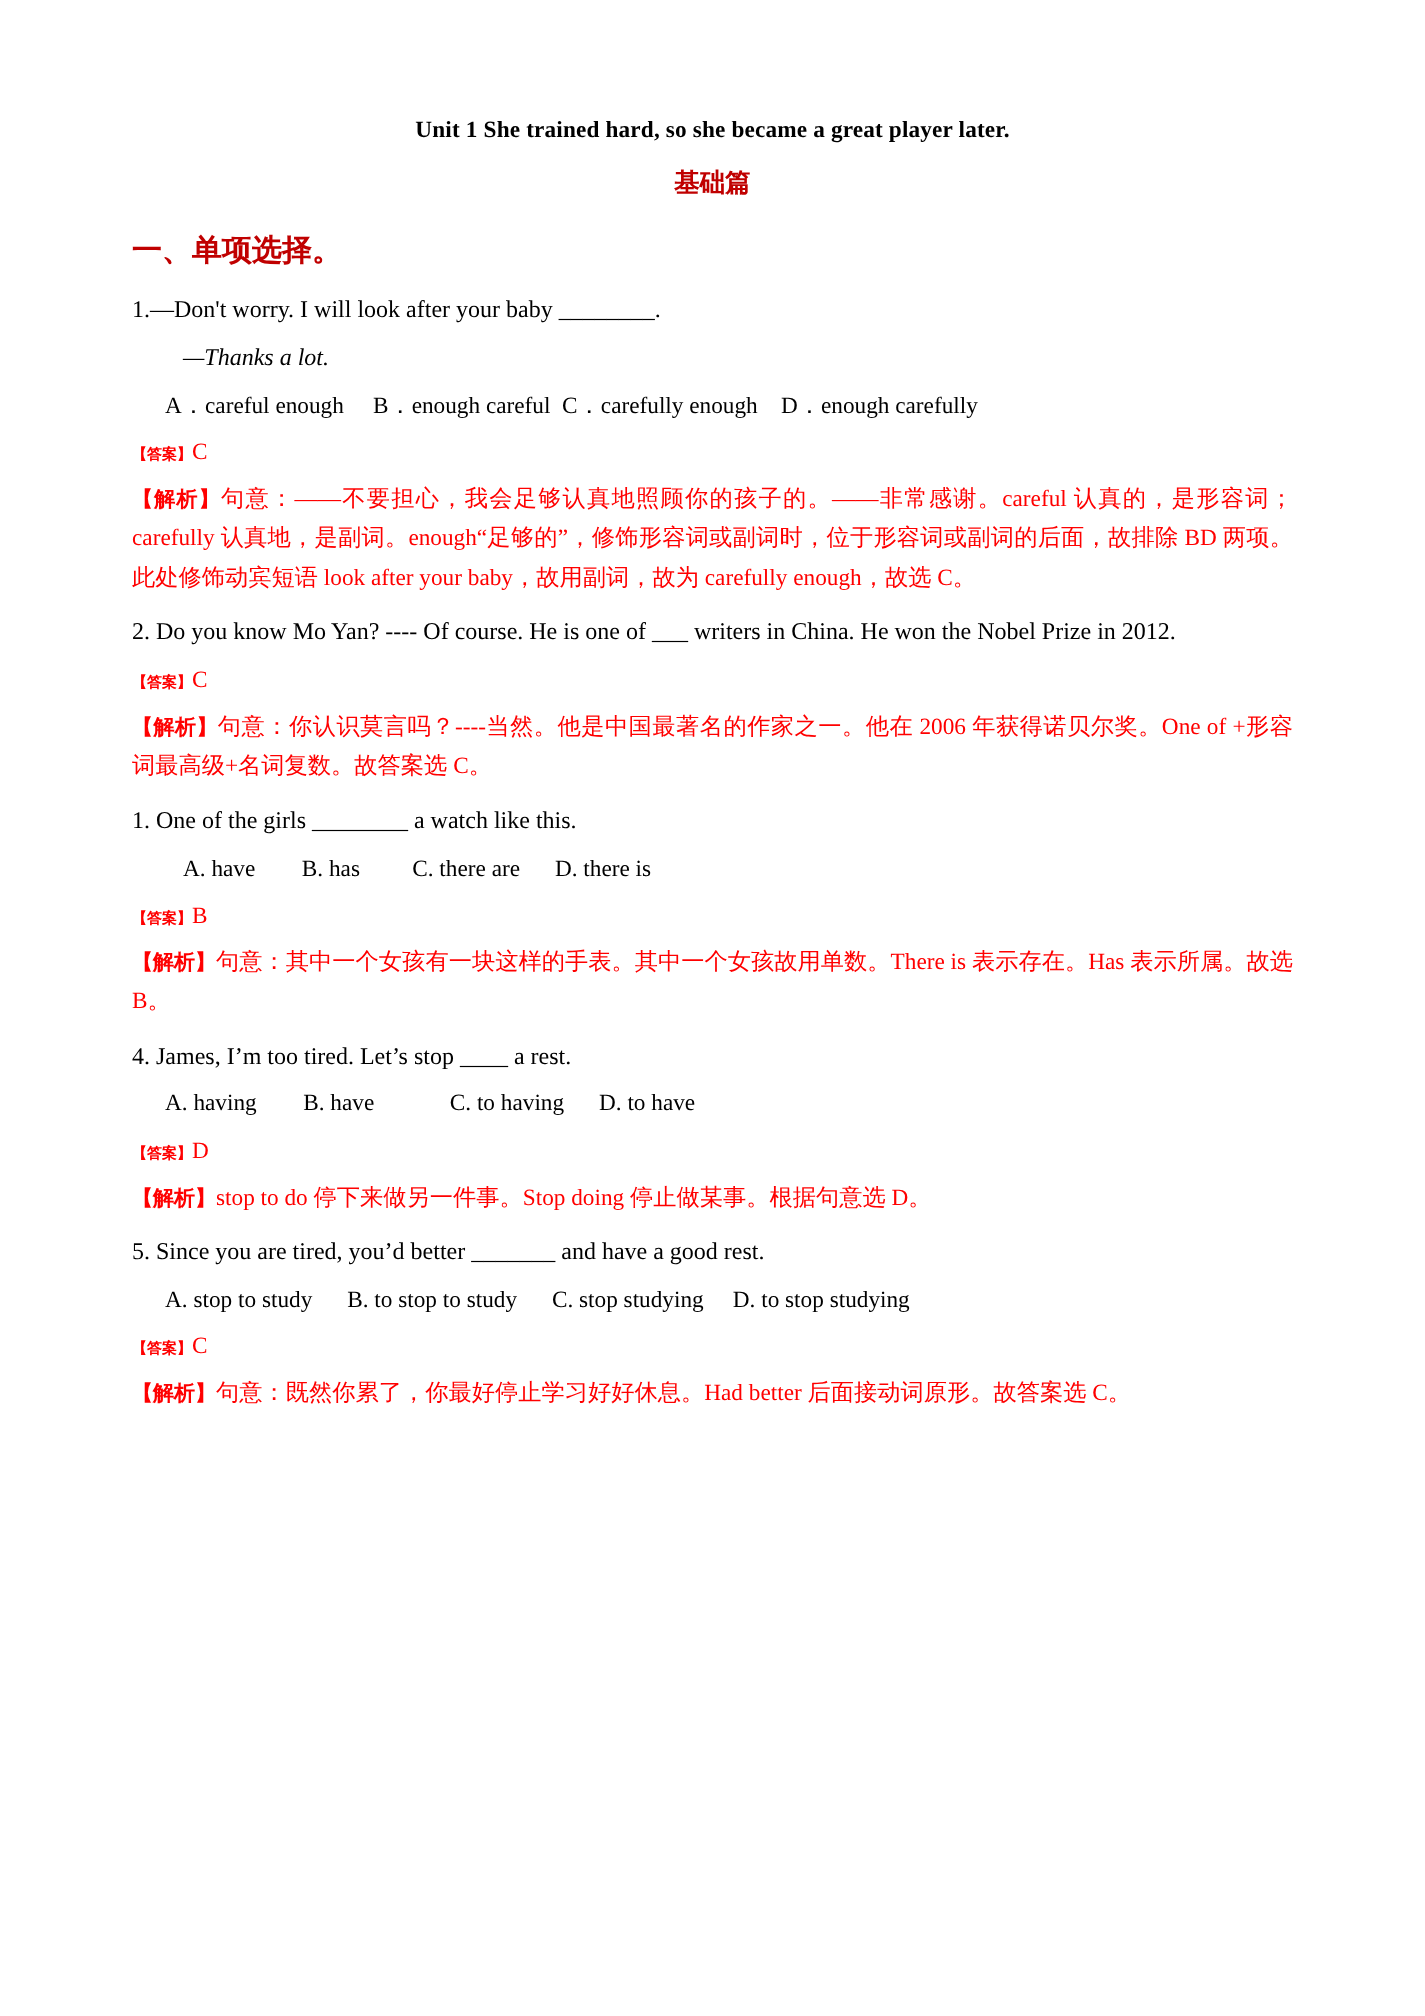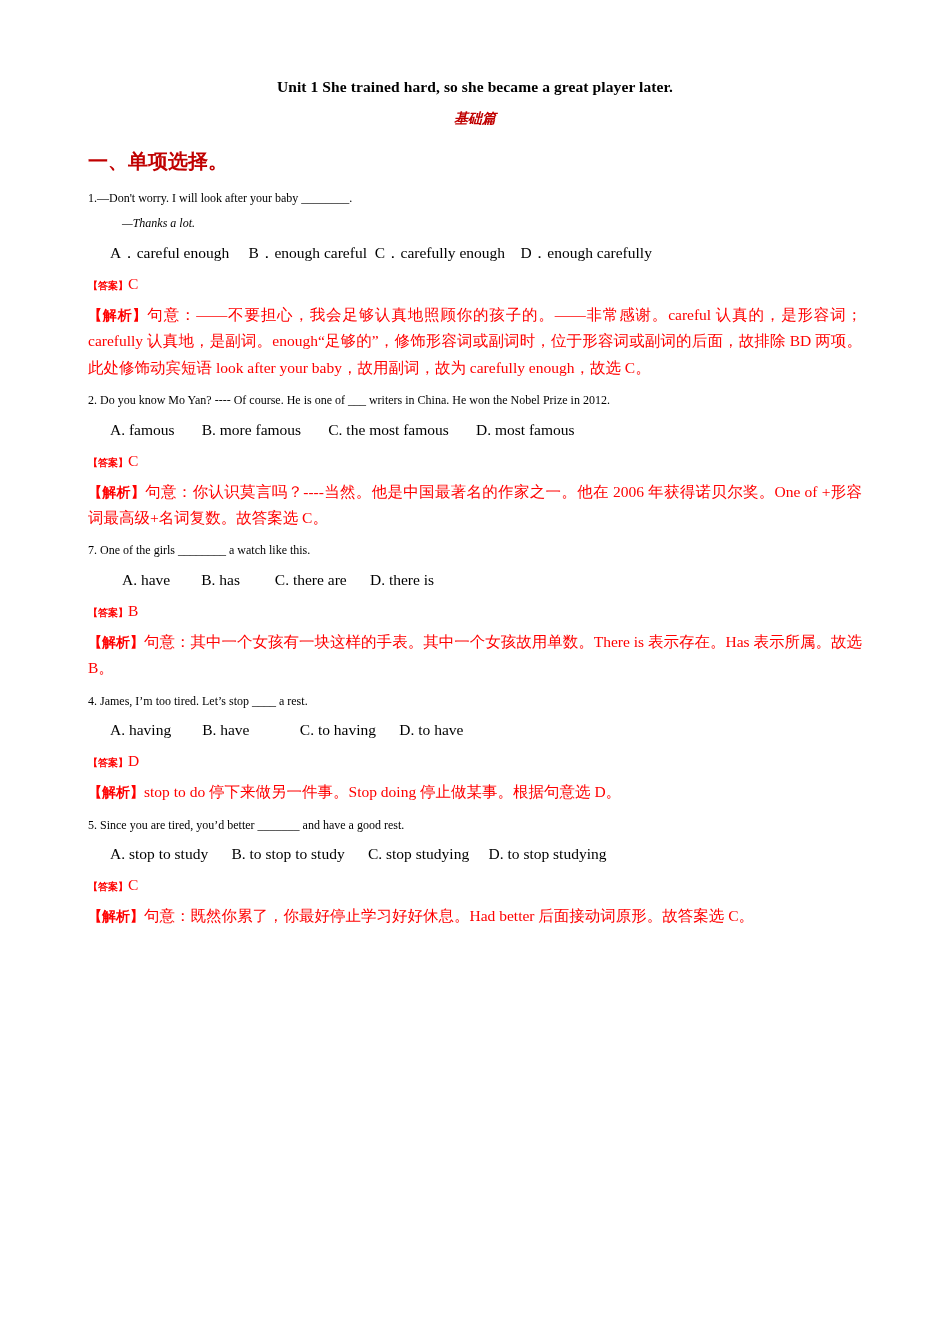--- a/index.html
+++ b/index.html
@@ -23,35 +23,34 @@
   .doc-title {
     text-align: center;
     font-weight: bold;
     font-size: 15.5px;
     letter-spacing: 0.1px;
     margin: 0 0 14px 0;
   }
   .doc-subtitle {
     text-align: center;
     font-weight: bold;
-    font-size: 14px;
+    font-size: 17px;
     color: #c00000;
     font-family: "DejaVu Sans", sans-serif;
     margin: 0 0 20px 0;
-    font-style: italic;
   }
   .section-head {
     font-weight: bold;
     font-size: 20px;
     color: #c00000;
     font-family: "DejaVu Sans", sans-serif;
     margin: 0 0 14px 0;
   }
   .q-line {
-    font-size: 12px;
+    font-size: 16px;
     line-height: 1.62;
     margin: 0 0 6px 0;
   }
   .q-line.indent2 { padding-left: 34px; font-style: italic; }
   .options {
     font-size: 15.5px;
     line-height: 1.62;
     padding-left: 22px;
     margin: 0 0 6px 0;
   }
@@ -94,27 +93,26 @@
   <div>
     <div class="q-line">1.—Don't worry. I will look after your baby ________.</div>
     <div class="q-line indent2">—Thanks a lot.</div>
     <div class="options"><span>A．careful enough     B．enough careful  C．carefully enough    D．enough carefully</span></div>
     <div class="ans"><span class="tag">【答案】</span><span>C</span></div>
     <div class="expl"><span class="tag">【解析】</span><span>句意：——不要担心，我会足够认真地照顾你的孩子的。——非常感谢。careful 认真的，是形容词；carefully 认真地，是副词。enough“足够的”，修饰形容词或副词时，位于形容词或副词的后面，故排除 BD 两项。此处修饰动宾短语 look after your baby，故用副词，故为 carefully enough，故选 C。</span></div>
   </div>
 
   <div>
     <div class="q-line">2. Do you know Mo Yan?  ---- Of course. He is one of ___ writers in China. He won the Nobel Prize in 2012.</div>
-    <div class="options"><span>A. famous       B. more famous       C. the most famous       D. most famous</span></div>
     <div class="ans"><span class="tag">【答案】</span><span>C</span></div>
     <div class="expl"><span class="tag">【解析】</span><span>句意：你认识莫言吗？----当然。他是中国最著名的作家之一。他在 2006 年获得诺贝尔奖。One of +形容词最高级+名词复数。故答案选 C。</span></div>
   </div>
 
   <div>
-    <div class="q-line">7. One of the girls ________ a watch like this.</div>
+    <div class="q-line">1. One of the girls ________ a watch like this.</div>
     <div class="options" style="padding-left:34px;"><span>A. have        B. has         C. there are      D. there is</span></div>
     <div class="ans"><span class="tag">【答案】</span><span>B</span></div>
     <div class="expl"><span class="tag">【解析】</span><span>句意：其中一个女孩有一块这样的手表。其中一个女孩故用单数。There is 表示存在。Has 表示所属。故选 B。</span></div>
   </div>
 
   <div>
     <div class="q-line">4. James, I’m too tired. Let’s stop ____ a rest.</div>
     <div class="options"><span>A. having        B. have             C. to having      D. to have</span></div>
     <div class="ans"><span class="tag">【答案】</span><span>D</span></div>
     <div class="expl"><span class="tag">【解析】</span><span>stop to do 停下来做另一件事。Stop doing 停止做某事。根据句意选 D。</span></div>

